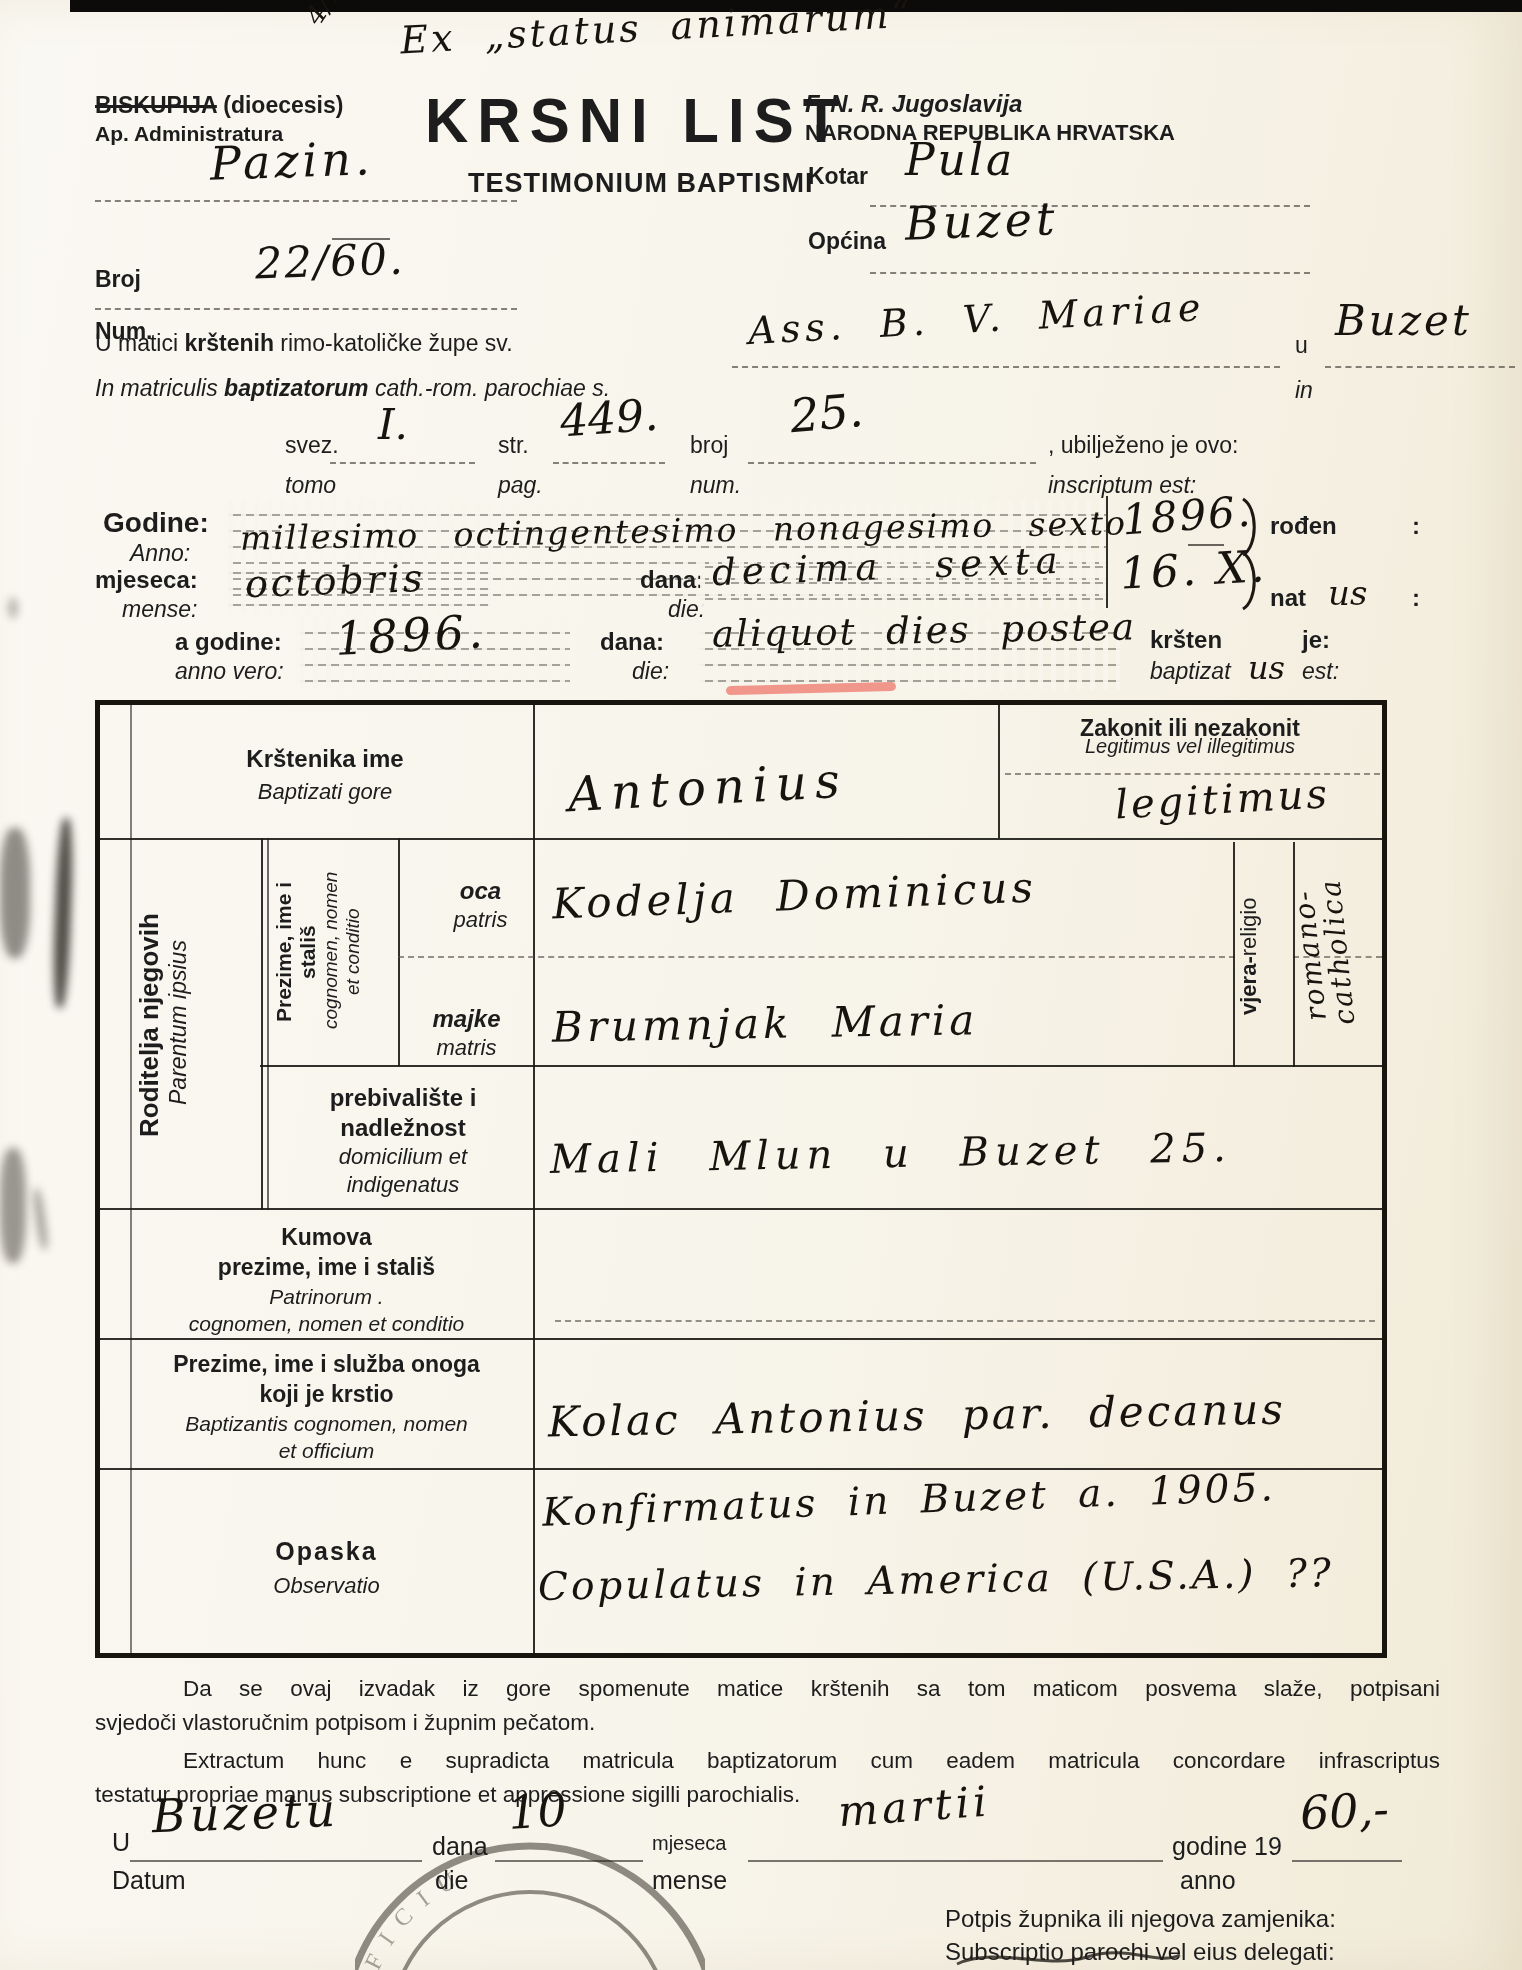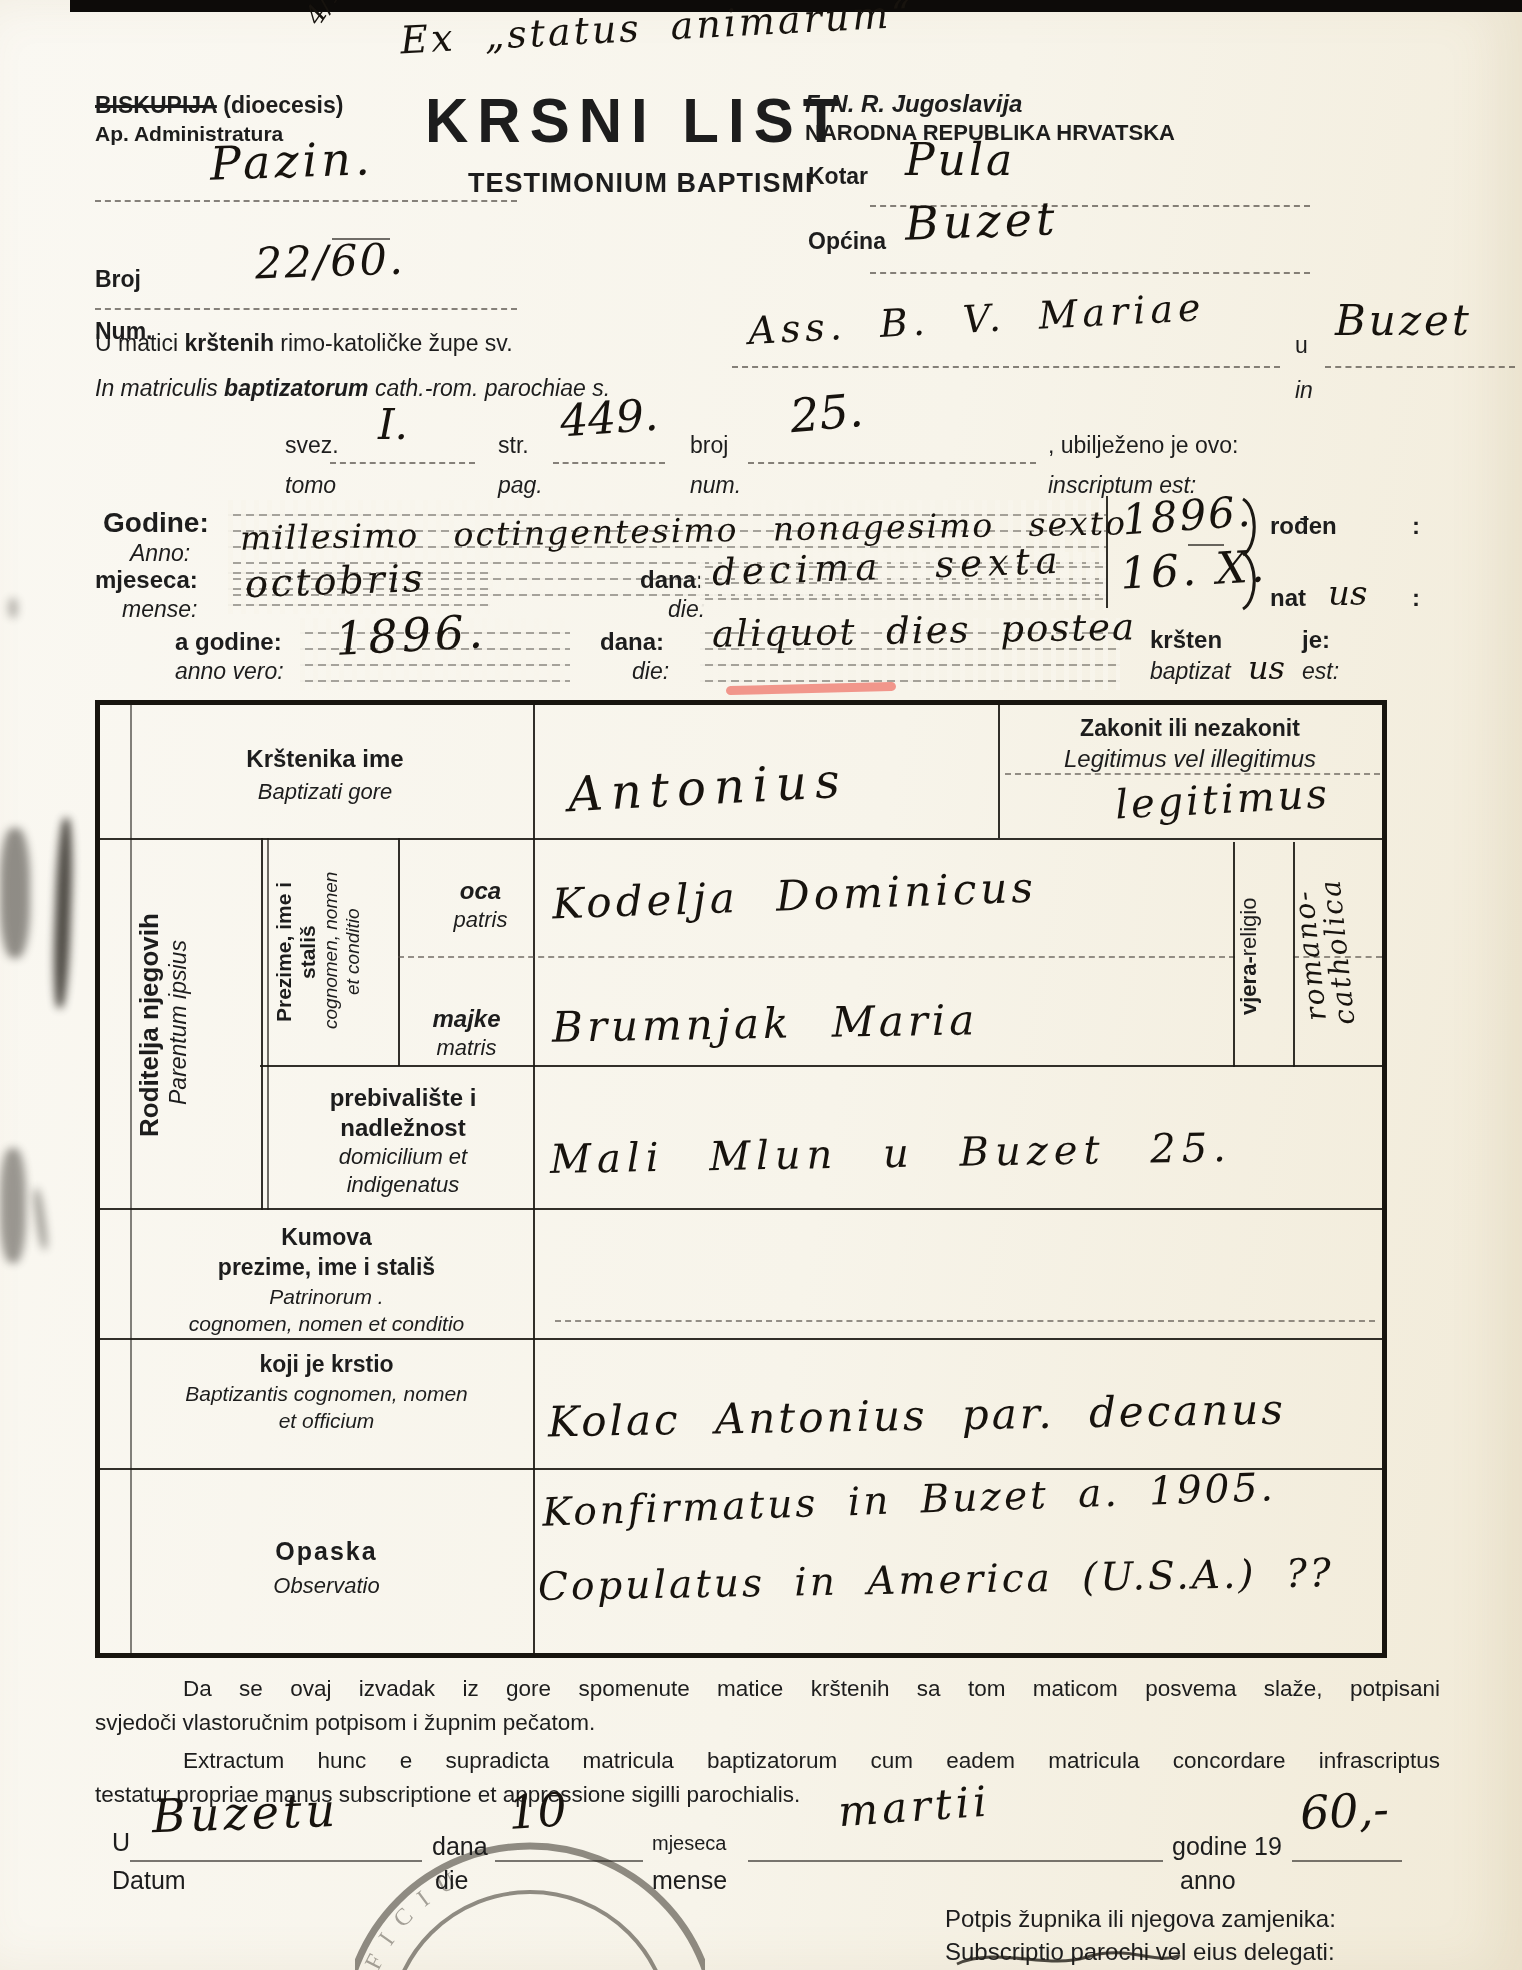--- a/index.html
+++ b/index.html
@@ -136,21 +136,21 @@
     <div class="abs vln" style="left:30px;top:0;height:948px;opacity:.6"></div>
     <div class="abs vln" style="left:433px;top:0;height:948px"></div>
     <div class="abs vln" style="left:898px;top:0;height:133px"></div>
     <div class="abs hln" style="left:0;top:133px;width:1282px"></div>
 
     <div class="abs p b ctr" style="left:60px;top:40px;width:330px;font-size:24px">Krštenika ime</div>
     <div class="abs p it ctr" style="left:60px;top:74px;width:330px;font-size:22px">Baptizati gore</div>
     <div class="abs hw" style="left:468px;top:58px;font-size:48px;letter-spacing:8px;transform:rotate(-3deg)">Antonius</div>
 
     <div class="abs p b ctr" style="left:898px;top:10px;width:384px;font-size:23px">Zakonit ili nezakonit</div>
-    <div class="abs p it ctr" style="left:898px;top:40px;width:384px;font-size:24px">Legitimus vel illegitimus</div>
+    <div class="abs p it ctr" style="left:898px;top:30px;width:384px;font-size:20px">Legitimus vel illegitimus</div>
     <div class="abs dhln" style="left:905px;top:68px;width:375px"></div>
     <div class="abs hw" style="left:1015px;top:74px;font-size:40px;letter-spacing:3px;transform:rotate(-3deg)">legitimus</div>
 
     <div class="abs vln" style="left:161px;top:133px;height:372px"></div>
     <div class="abs vln" style="left:167px;top:133px;height:372px;opacity:.7"></div>
     <div class="abs vln" style="left:298px;top:133px;height:228px"></div>
 
     <div class="abs vert" style="left:35px;top:148px;width:122px;height:345px">
       <span class="p b" style="font-size:26px">Roditelja njegovih</span>
       <span class="p it" style="font-size:23px;margin-top:6px">Parentum ipsius</span>
@@ -194,20 +194,21 @@
     <div class="abs p ctr" style="left:20px;top:518px;width:413px;font-size:23px;line-height:1.3">
       <div class="b">Kumova</div>
       <div class="b">prezime, ime i stališ</div>
       <div class="it" style="font-size:21px">Patrinorum .</div>
       <div class="it" style="font-size:21px">cognomen, nomen et conditio</div>
     </div>
     <div class="abs dhln" style="left:455px;top:615px;width:820px"></div>
 
     <div class="abs hln" style="left:0;top:633px;width:1282px"></div>
     <div class="abs p ctr" style="left:20px;top:645px;width:413px;font-size:23px;line-height:1.3">
+      <div class="b">Prezime, ime i služba onoga</div>
       <div class="b">koji je krstio</div>
       <div class="it" style="font-size:21px">Baptizantis cognomen, nomen</div>
       <div class="it" style="font-size:21px">et officium</div>
     </div>
     <div class="abs hw" style="left:448px;top:690px;font-size:42px;letter-spacing:3px;word-spacing:18px;transform:rotate(-1deg)">Kolac Antonius par. decanus</div>
 
     <div class="abs hln" style="left:0;top:763px;width:1282px"></div>
     <div class="abs p b ctr" style="left:20px;top:832px;width:413px;font-size:25px;letter-spacing:2px">Opaska</div>
     <div class="abs p it ctr" style="left:20px;top:868px;width:413px;font-size:22px">Observatio</div>
     <div class="abs hw" style="left:442px;top:775px;font-size:39px;letter-spacing:3px;word-spacing:14px;transform:rotate(-2deg)">Konfirmatus in Buzet a. 1905.</div>

